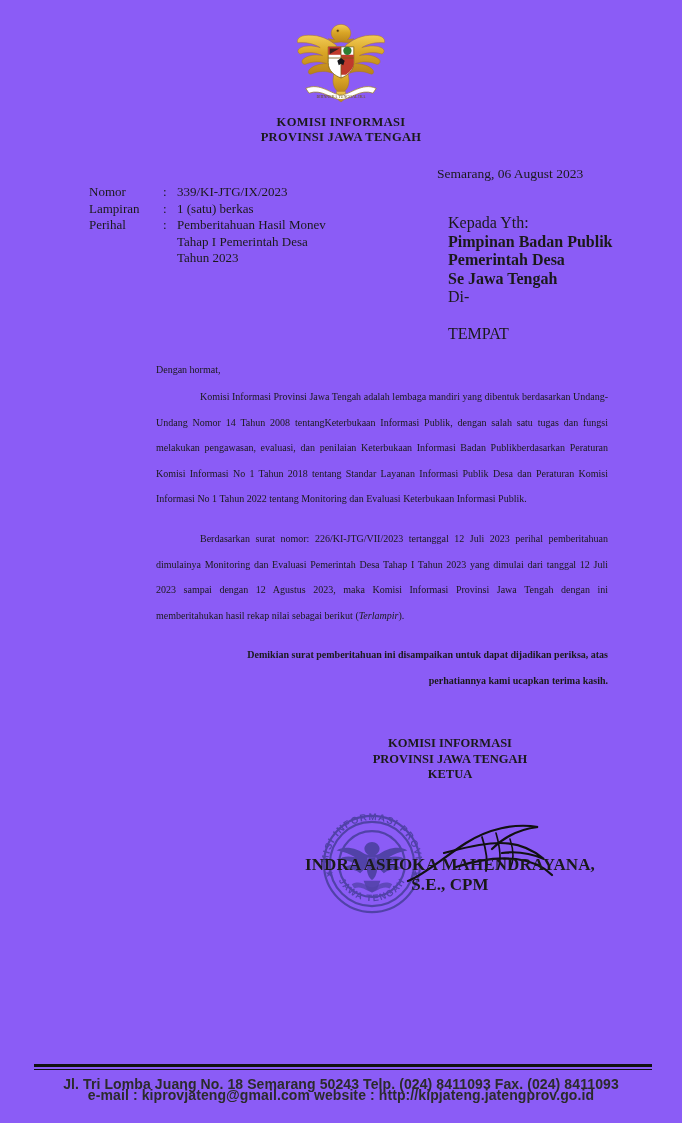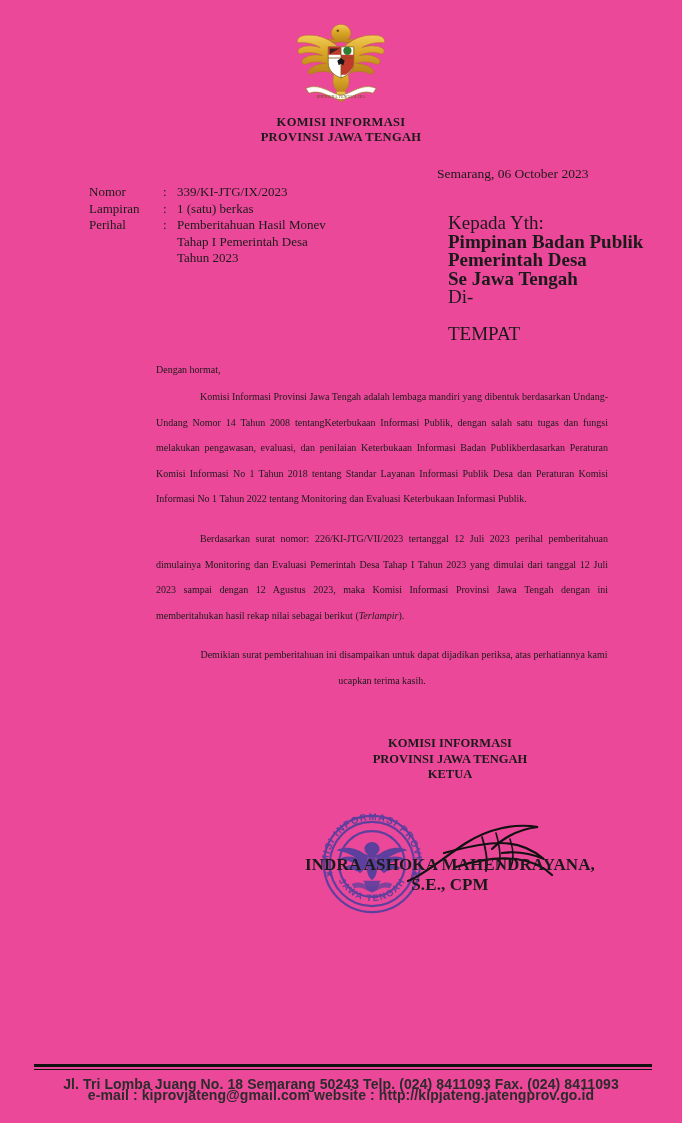--- a/index.html
+++ b/index.html
@@ -12,21 +12,21 @@
     height: 1123px;
     position: relative;
     font-family: "Liberation Serif", "DejaVu Serif", serif;
     color: #1a1a1a;
     overflow: hidden;
   }
 
   .page {
     position: absolute;
     inset: 0;
-    background: #ec4899;
+    background: #8b5cf6;
     padding-left: 28px;
   }
 
   
   .letterhead {
     position: absolute;
     top: 18px;
     left: 0;
     right: 0;
     text-align: center;
@@ -65,21 +65,21 @@
     left: 437px;
     top: 166px;
     font-size: 13.5px;
   }
 
   
   .recipient {
     position: absolute;
     left: 448px;
     top: 214px;
-    font-size: 19px;
+    font-size: 16px;
     line-height: 18.5px;
   }
   .recipient .bold { font-weight: bold; }
   .recipient .tempat { margin-top: 18px; }
 
   
   .body-wrap {
     position: absolute;
     left: 156px;
     top: 358px;
@@ -91,21 +91,21 @@
     margin-bottom: 2px;
   }
   .para {
     text-align: justify;
     text-indent: 44px;
     line-height: 25.6px;
     margin: 0 0 14px 0;
     -webkit-hyphens: none;
     hyphens: none;
   }
-  .para.last { text-align: center; }
+  .para.last { text-align: right; font-weight: bold; }
   .para i { font-style: italic; }
 
   
   .signature {
     position: absolute;
     left: 300px;
     top: 736px;
     width: 300px;
     text-align: center;
   }
@@ -224,21 +224,21 @@
         <text x="60" y="99.5" font-size="5" text-anchor="middle" fill="#6b5210" font-family="Liberation Serif, serif">BHINNEKA TUNGGAL IKA</text>
       </g>
     </svg>
 
     <div class="lh-title">
       <div>KOMISI INFORMASI</div>
       <div>PROVINSI JAWA TENGAH</div>
     </div>
   </div>
 
-  <div class="date-line">Semarang,  06 October 2023</div>
+  <div class="date-line">Semarang,  06 August 2023</div>
 
   <div class="meta">
     <table>
       <tbody>
           <tr>
         <td class="lbl">Nomor</td>
         <td class="col">:</td>
         <td class="val">339/KI-JTG/IX/2023</td>
       </tr>
       <tr>

